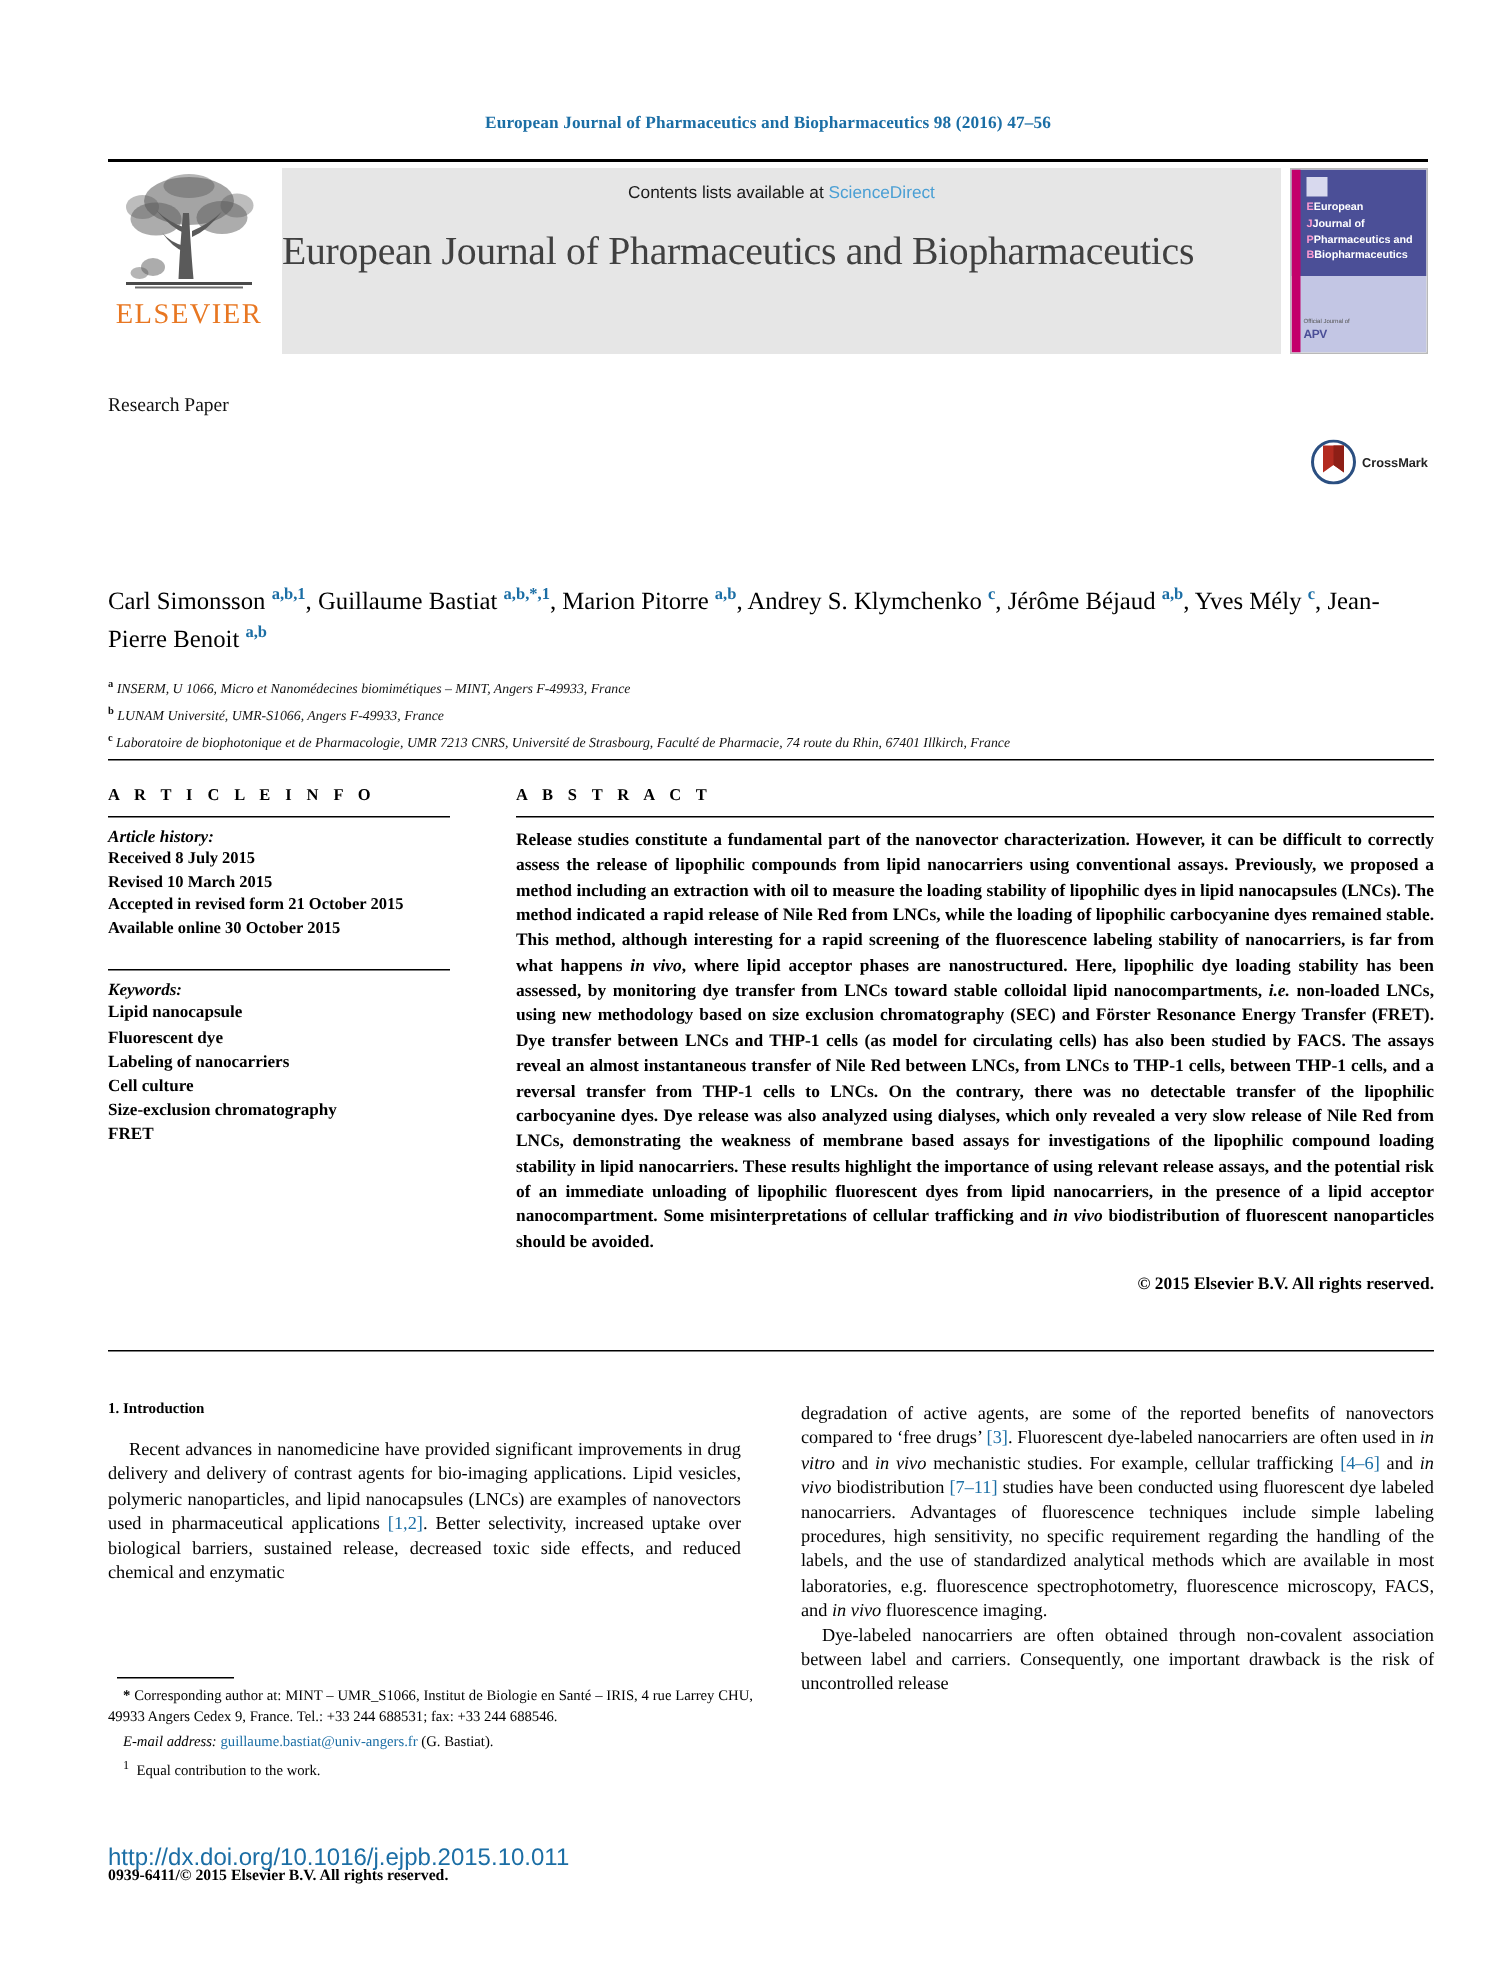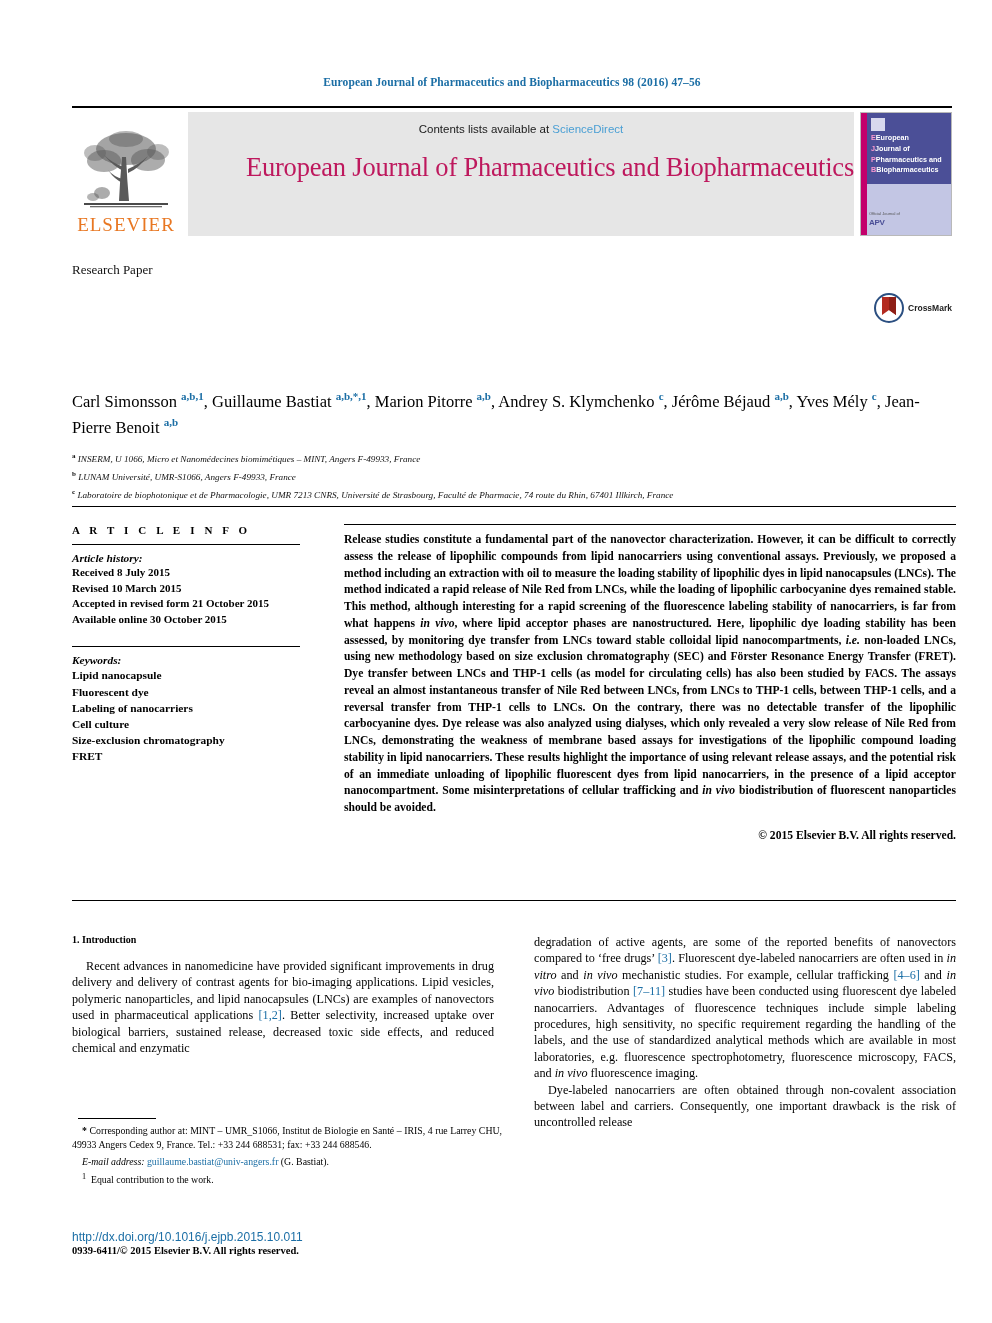--- a/index.html
+++ b/index.html
@@ -49,21 +49,20 @@
     width: 880px; height: 124px;
     display: flex;
     align-items: stretch;
   }
   .elsevier-logo {
     width: 108px;
     flex: 0 0 108px;
     display: flex;
     flex-direction: column;
     align-items: center;
-    justify-content: flex-end;
     padding-bottom: 2px;
     box-sizing: border-box;
   }
   .tree-svg { display:block; }
   .elsevier-word {
     font-family: "Liberation Serif", serif;
     font-size: 19px;
     letter-spacing: 1px;
     color: #e87722;
     line-height: 1;
@@ -80,24 +79,24 @@
     top: 11px; left: 0; width: 100%;
     text-align: center;
     font-family: "Liberation Sans", sans-serif;
     font-size: 11.5px;
     color: #1a1a1a;
   }
   .sd-link { color: #4a9fd4; }
   .journal-title {
     position: absolute;
     top: 40px; left: 0; width: 100%;
-    text-align: right;
+    text-align: left;
     font-family: "Liberation Serif", serif;
     font-size: 26.5px;
-    color: #be185d;
+    color: #404040;
     letter-spacing: -.2px;
   }
   .homepage-line {
     position: absolute;
     bottom: 9px; left: 0; width: 100%;
     text-align: center;
     font-family: "Liberation Sans", sans-serif;
     font-size: 11px;
     letter-spacing: .9px;
     color: #1a1a1a;
@@ -315,21 +314,21 @@
   }
   .footnotes .fn { margin-bottom: 2px; }
   .fn-ind { text-indent: 10px; }
   .mail { color: #1b6ea5; }
   .fn em { font-style: italic; }
 
   .doi {
     position: absolute;
     left: 56px; top: 1230px;
     font-family: "Liberation Sans", sans-serif;
-    font-size: 12px;
+    font-size: 16px;
     color: #1b6ea5;
   }
   .issn {
     position: absolute;
     left: 56px; top: 1245px;
     font-family: "Liberation Serif", serif;
     font-size: 10.5px;
     font-weight: bold;
     color: #000;
   }
@@ -428,20 +427,21 @@
     <div class="info-head">Keywords:</div>
     <div class="kw-line">Lipid nanocapsule</div>
     <div class="kw-line">Fluorescent dye</div>
     <div class="kw-line">Labeling of nanocarriers</div>
     <div class="kw-line">Cell culture</div>
     <div class="kw-line">Size-exclusion chromatography</div>
     <div class="kw-line">FRET</div>
   </div>
 
   <div class="col-abs">
+    <div class="sec-label">A B S T R A C T</div>
     <div class="rule"></div>
     <div class="abs-body">Release studies constitute a fundamental part of the nanovector characterization. However, it can be difficult to correctly assess the release of lipophilic compounds from lipid nanocarriers using conventional assays. Previously, we proposed a method including an extraction with oil to measure the loading stability of lipophilic dyes in lipid nanocapsules (LNCs). The method indicated a rapid release of Nile Red from LNCs, while the loading of lipophilic carbocyanine dyes remained stable. This method, although interesting for a rapid screening of the fluorescence labeling stability of nanocarriers, is far from what happens <em>in vivo</em>, where lipid acceptor phases are nanostructured. Here, lipophilic dye loading stability has been assessed, by monitoring dye transfer from LNCs toward stable colloidal lipid nanocompartments, <em>i.e.</em> non-loaded LNCs, using new methodology based on size exclusion chromatography (SEC) and Förster Resonance Energy Transfer (FRET). Dye transfer between LNCs and THP-1 cells (as model for circulating cells) has also been studied by FACS. The assays reveal an almost instantaneous transfer of Nile Red between LNCs, from LNCs to THP-1 cells, between THP-1 cells, and a reversal transfer from THP-1 cells to LNCs. On the contrary, there was no detectable transfer of the lipophilic carbocyanine dyes. Dye release was also analyzed using dialyses, which only revealed a very slow release of Nile Red from LNCs, demonstrating the weakness of membrane based assays for investigations of the lipophilic compound loading stability in lipid nanocarriers. These results highlight the importance of using relevant release assays, and the potential risk of an immediate unloading of lipophilic fluorescent dyes from lipid nanocarriers, in the presence of a lipid acceptor nanocompartment. Some misinterpretations of cellular trafficking and <em>in vivo</em> biodistribution of fluorescent nanoparticles should be avoided.</div>
     <div class="copyright">© 2015 Elsevier B.V. All rights reserved.</div>
   </div>
 
   <div class="bodycols">
     <div class="bcol left">
       <div class="sec-title">1. Introduction</div>
       <p class="para">Recent advances in nanomedicine have provided significant improvements in drug delivery and delivery of contrast agents for bio-imaging applications. Lipid vesicles, polymeric nanoparticles, and lipid nanocapsules (LNCs) are examples of nanovectors used in pharmaceutical applications <span class="cite">[1,2]</span>. Better selectivity, increased uptake over biological barriers, sustained release, decreased toxic side effects, and reduced chemical and enzymatic</p>
     </div>

